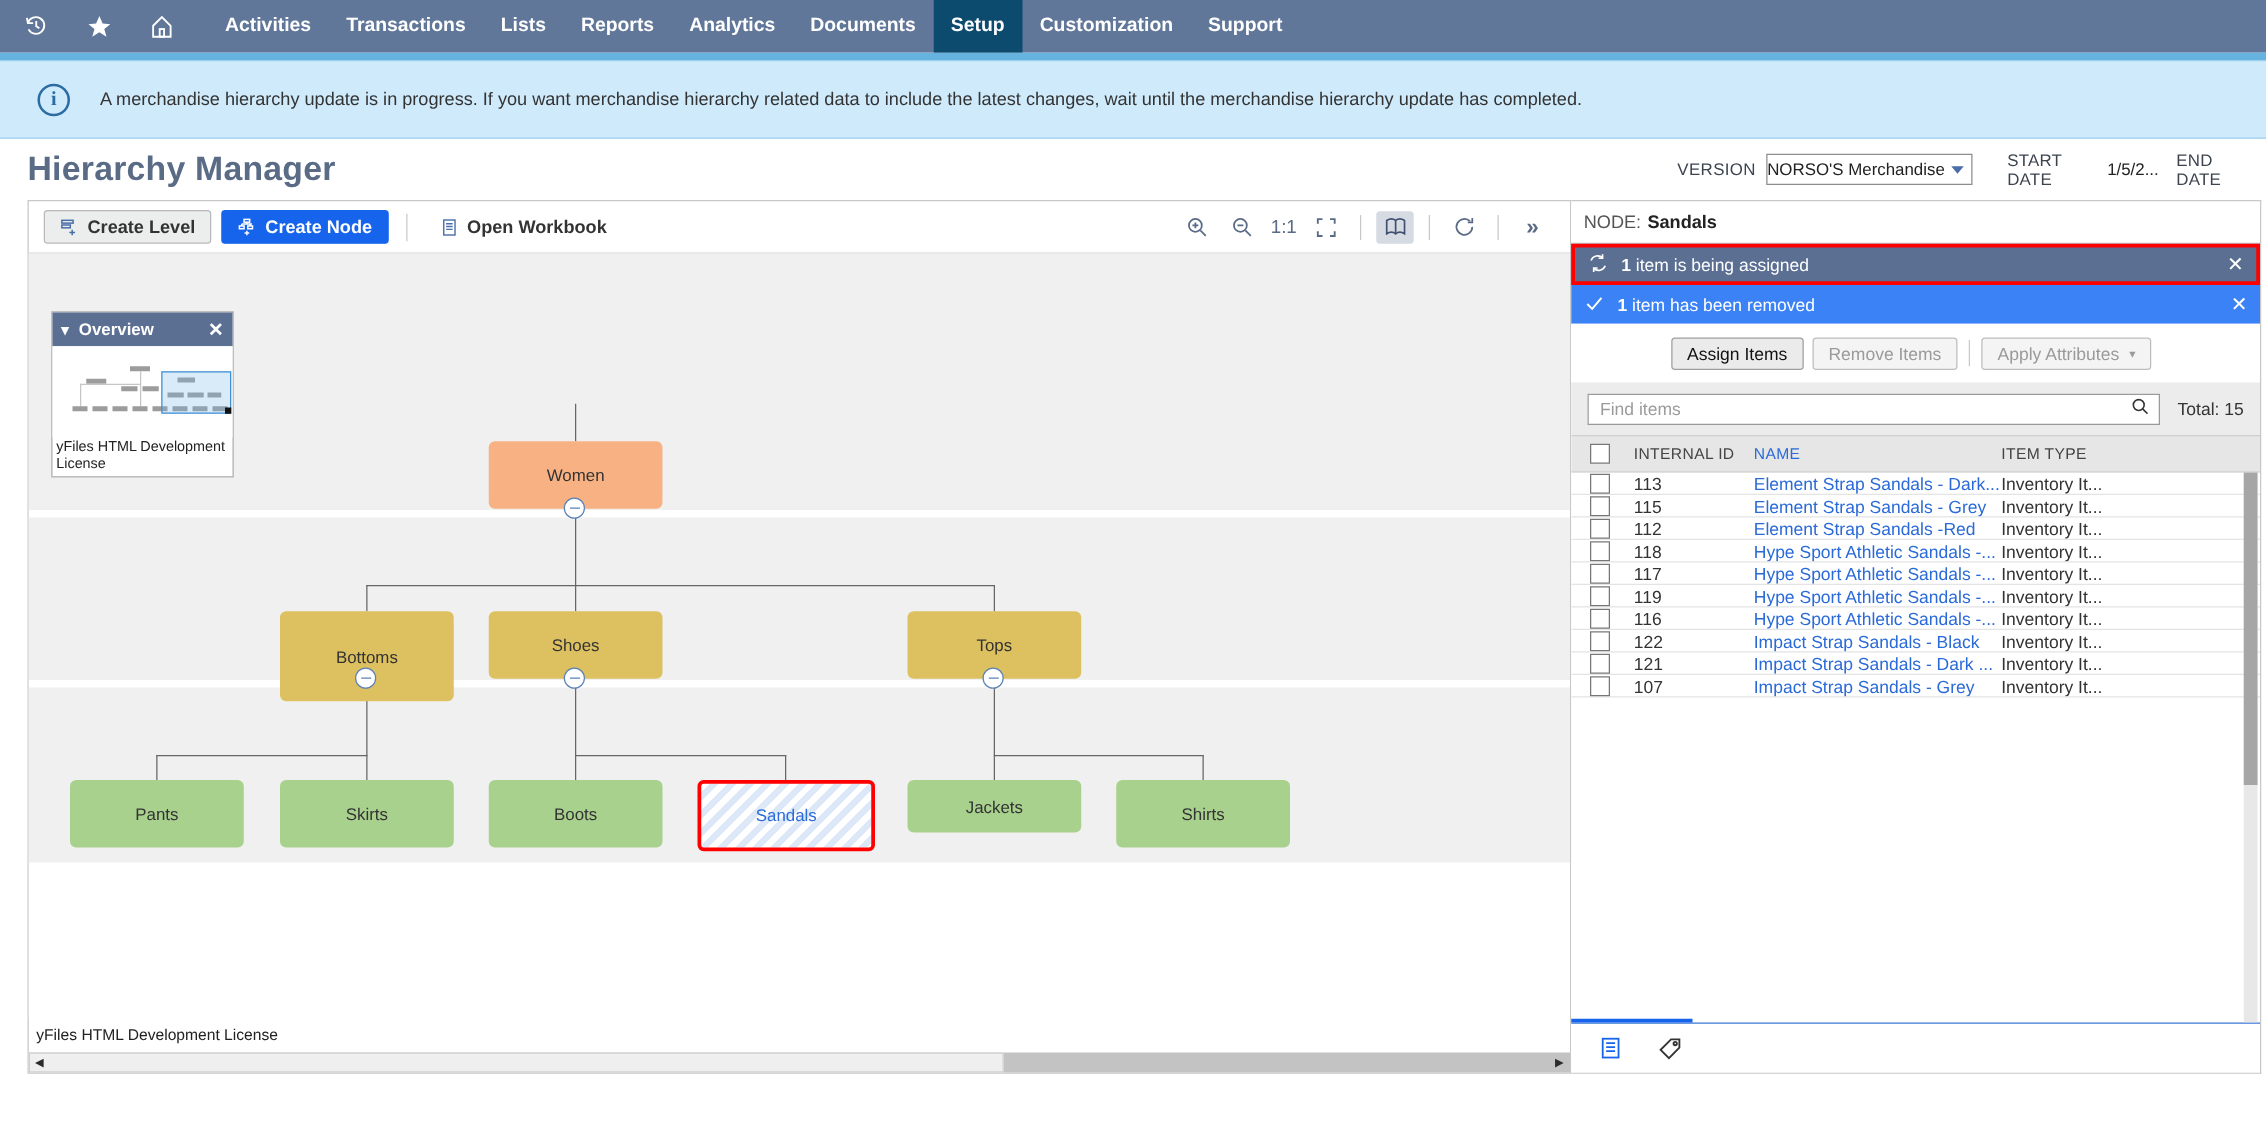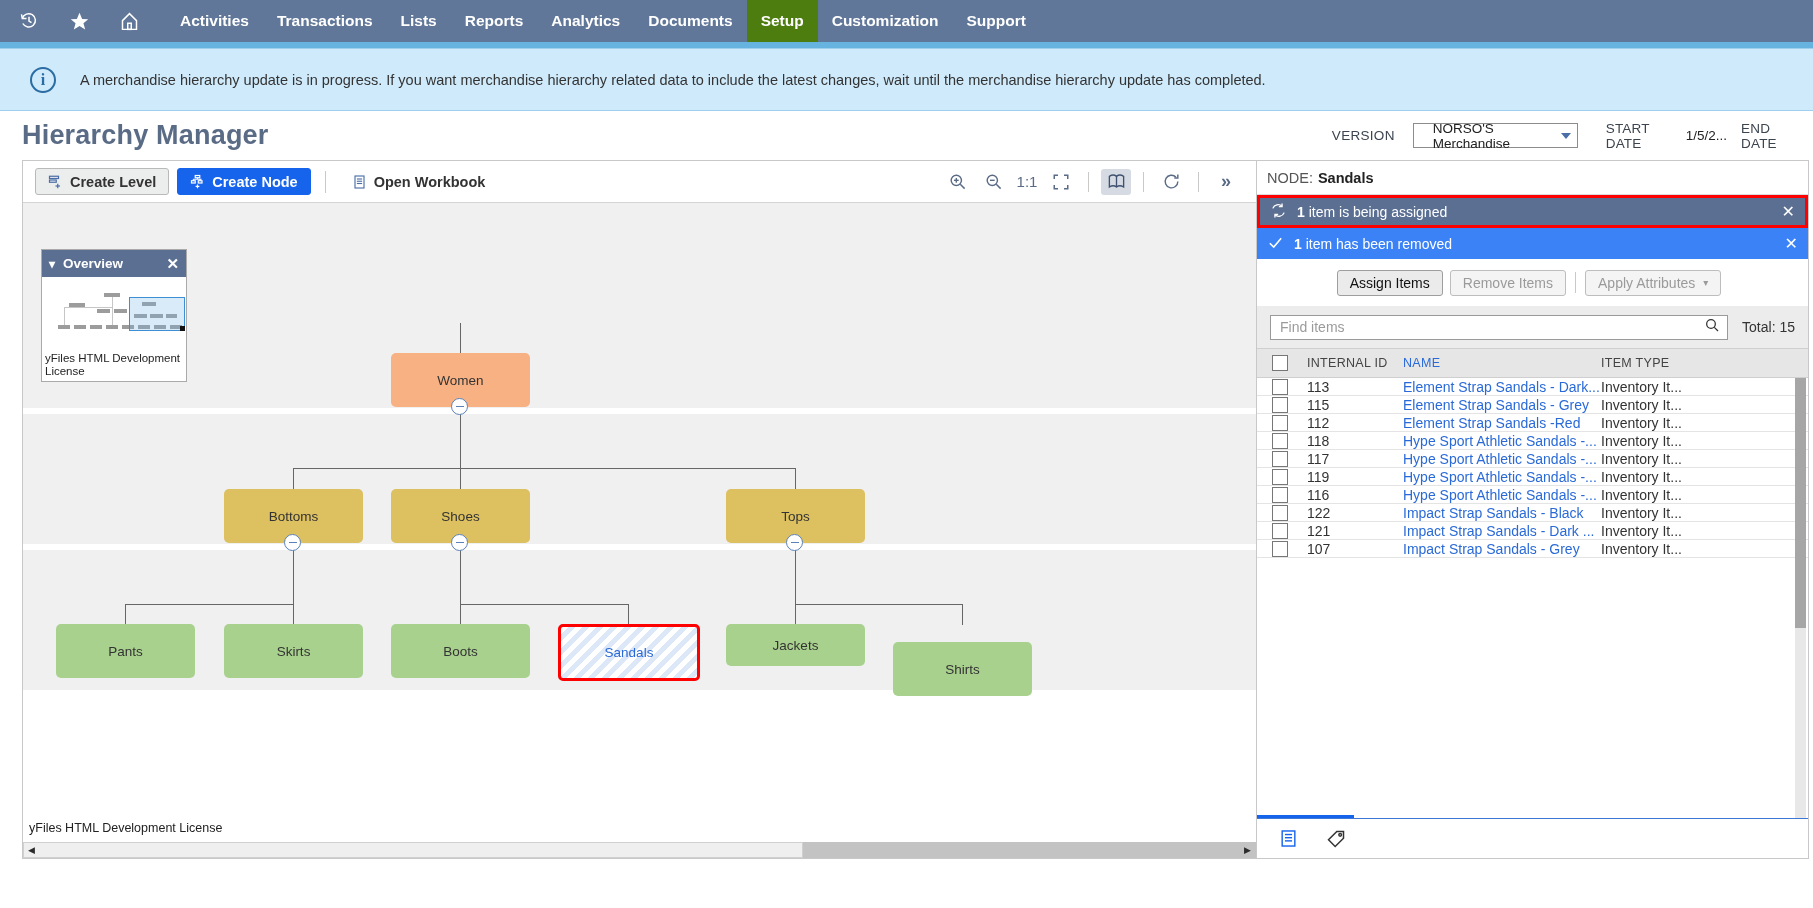--- a/index.html
+++ b/index.html
@@ -18,21 +18,21 @@
     position:relative;
   }
   .nav-icons{ display:flex; align-items:center; padding-left:16px; gap:24px; }
   .nav-icon{ width:26px; height:26px; display:flex; align-items:center; justify-content:center; color:#fff; cursor:pointer; }
   .nav-items{ display:flex; align-items:stretch; margin-left:24px; }
   .nav-item{
     display:flex; align-items:center; padding:0 14px;
     color:#ffffff; font-size:15.5px; font-weight:bold; cursor:pointer;
     white-space:nowrap;
   }
-  .nav-item.active{ background:#4d7c0f; }
+  .nav-item.active{ background:#0c4a6e; }
   .nav-accent{ height:6px; background:#66b3e0; }
 
   
   .banner{
     background:#cfeafb; border:1px solid #9ecfec; border-left:none; border-right:none;
     height:63px; display:flex; align-items:center; padding-left:30px; gap:24px;
   }
   .banner-icon{
     width:26px; height:26px; border-radius:50%; border:2px solid #2b6ca3;
     color:#2b6ca3; font-size:16px; font-weight:bold; font-family:"Liberation Serif", serif;
@@ -46,21 +46,21 @@
     font-size:27px; font-weight:bold; color:#5a6b86; padding-left:22px; letter-spacing:.2px;
   }
   .head-right{
     position:absolute; right:12px; top:0; height:49px;
     display:flex; align-items:center; gap:0px; font-size:13px; color:#444;
   }
   .lbl-version{ color:#3c4450; font-size:13.5px; margin-right:8px; letter-spacing:.3px;}
   .version-select{
     width:165px; height:25px; border:1px solid #8d8d8d; background:#fff;
     display:flex; align-items:center; justify-content:space-between;
-    padding:0 6px 0 19px; font-size:13.5px; color:#222; cursor:pointer;margin-left:10px;
+    padding:0 6px 0 0; font-size:13.5px; color:#222; cursor:pointer;
   }
   .caret{ width:0;height:0;border-left:5px solid transparent;border-right:5px solid transparent;border-top:6px solid #4a6ea8;}
   .date-lbl{
     width:60px; font-size:13.5px; color:#3c4450; line-height:15px; margin-left:28px; letter-spacing:.2px;
   }
   .date-val{ font-size:13.5px; color:#222; margin-left:20px;}
 
   
   .main{ display:flex; height:708px; align-items:flex-start; }
 
@@ -379,21 +379,21 @@
 
       <div class="edge" style="left:772px;top:340px;width:1px;height:61px;"></div>
       <div class="edge" style="left:772px;top:401px;width:168px;height:1px;"></div>
       <div class="edge" style="left:772px;top:401px;width:1px;height:21px;"></div>
       <div class="edge" style="left:939px;top:401px;width:1px;height:21px;"></div>
 
       <div id="nodeLayer">
           <div class="node lvl1" style="left: 368px; top: 150px; width: 139px; height: 54px;">
             <span>Women</span>
           </div>
-          <div class="node lvl2" style="left: 201px; top: 286px; width: 139px; height: 54px;">
+          <div class="node lvl2" style="left: 201px; top: 286px; width: 139px; height: 72px;">
             <span>Bottoms</span>
           </div>
           <div class="node lvl2" style="left: 368px; top: 286px; width: 139px; height: 54px;">
             <span>Shoes</span>
           </div>
           <div class="node lvl2" style="left: 703px; top: 286px; width: 139px; height: 54px;">
             <span>Tops</span>
           </div>
           <div class="node lvl3" style="left: 33px; top: 421px; width: 139px; height: 54px;">
             <span>Pants</span>
@@ -403,21 +403,21 @@
           </div>
           <div class="node lvl3" style="left: 368px; top: 421px; width: 139px; height: 54px;">
             <span>Boots</span>
           </div>
           <div class="node lvl3 selected" style="left: 535px; top: 421px; width: 142px; height: 57px;">
             <span>Sandals</span>
           </div>
           <div class="node lvl3" style="left: 703px; top: 421px; width: 139px; height: 42px;">
             <span>Jackets</span>
           </div>
-          <div class="node lvl3" style="left: 870px; top: 439px; width: 139px; height: 54px;">
+          <div class="node lvl3" style="left: 870px; top: 421px; width: 139px; height: 54px;">
             <span>Shirts</span>
           </div>
         </div>
 
       <div class="collapse" style="left:428px;top:195px;"></div>
       <div class="collapse" style="left:261px;top:331px;"></div>
       <div class="collapse" style="left:428px;top:331px;"></div>
       <div class="collapse" style="left:763px;top:331px;"></div>
 
       <div class="overview">

